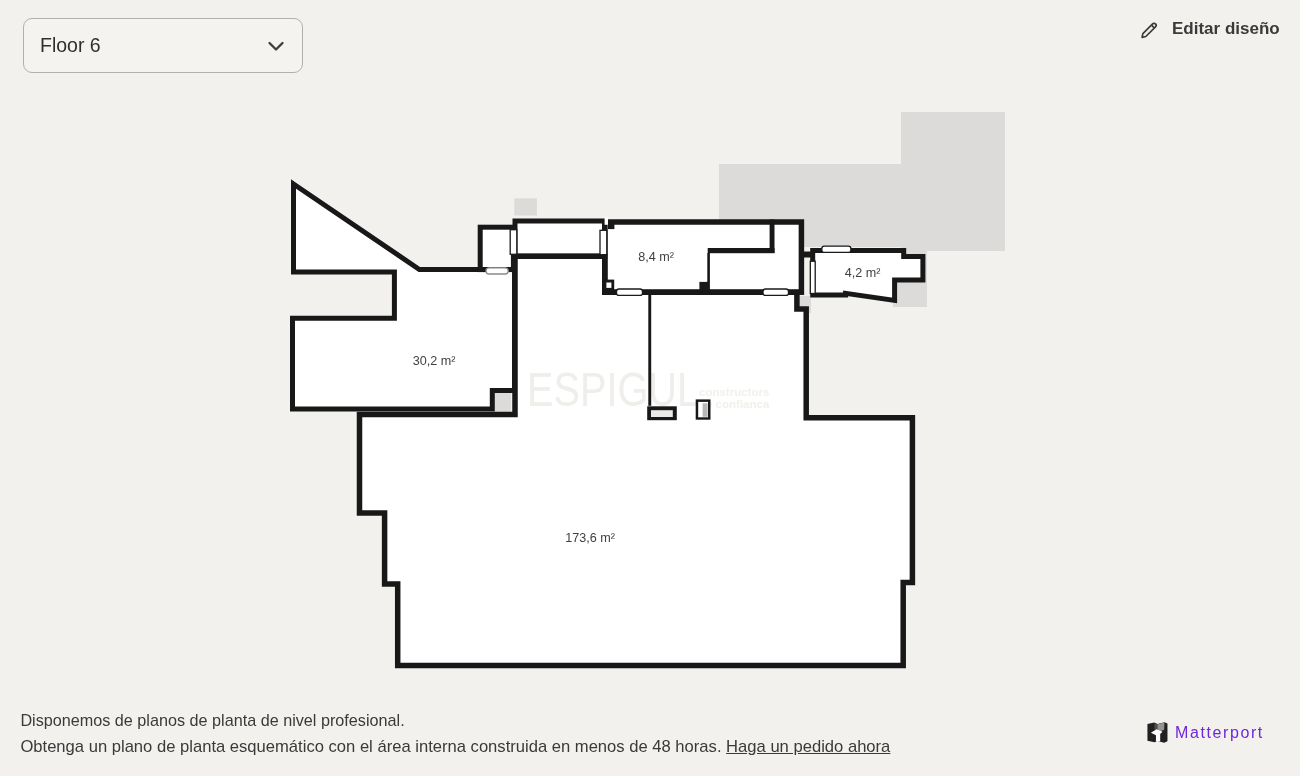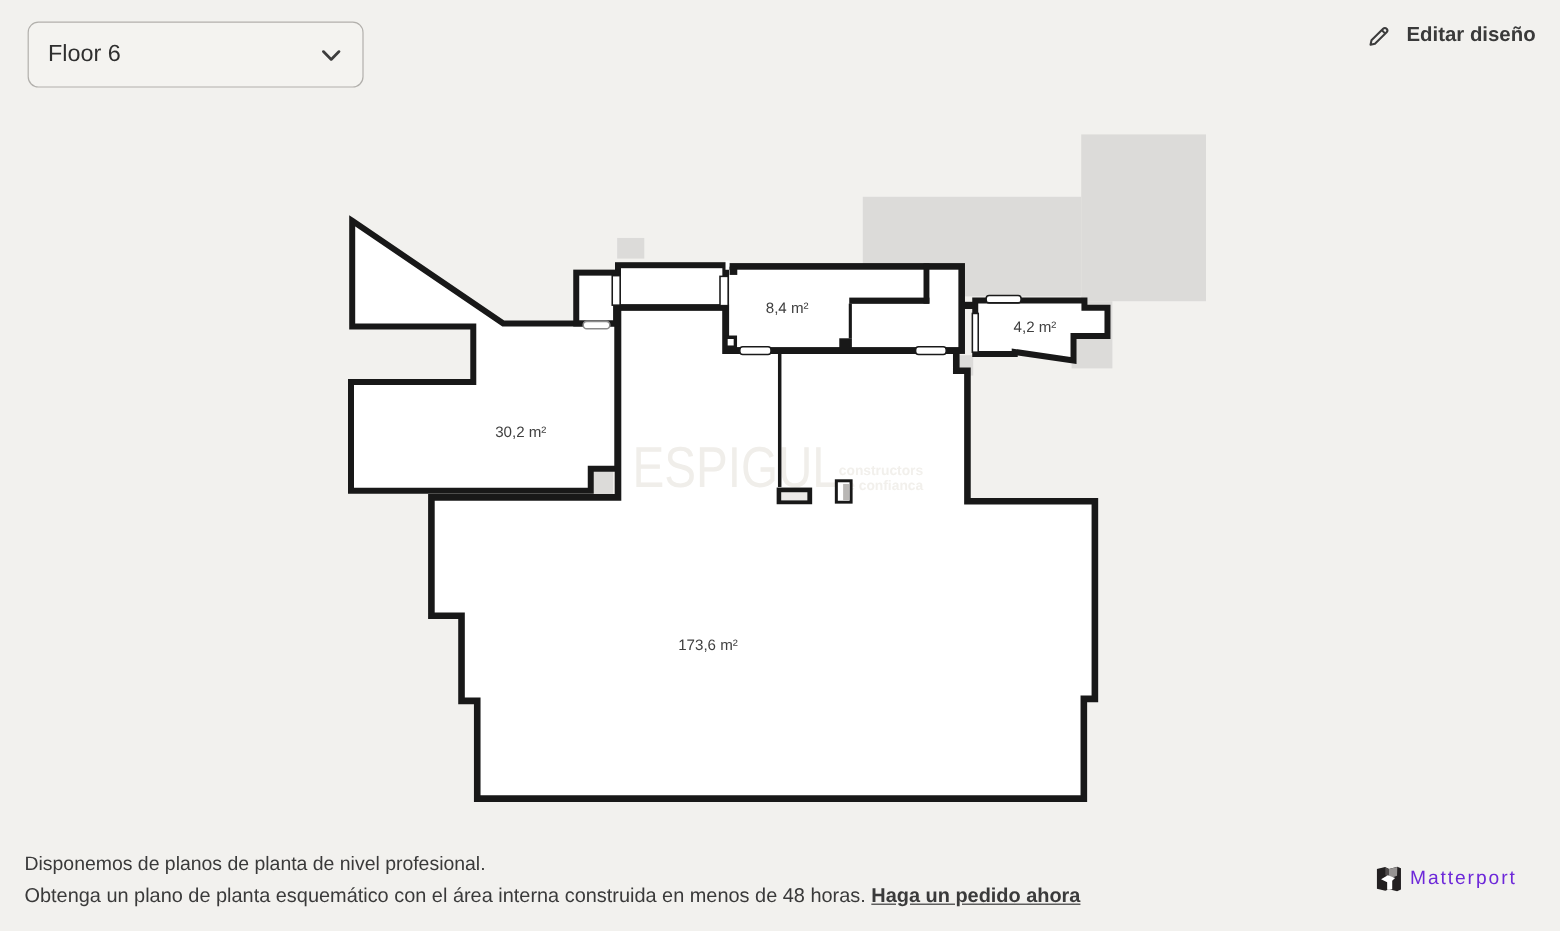--- a/index.html
+++ b/index.html
@@ -116,21 +116,21 @@
 
   <text x="656" y="260.5" font-size="12.6" fill="#404040" text-anchor="middle" style="font-family:'Liberation Sans',sans-serif;">8,4 m²</text>
 
   <text x="862.5" y="277" font-size="12.6" fill="#404040" text-anchor="middle" style="font-family:'Liberation Sans',sans-serif;">4,2 m²</text>
 
   <text x="590" y="541.5" font-size="12.6" fill="#404040" text-anchor="middle" style="font-family:'Liberation Sans',sans-serif;">173,6 m²</text>
 </svg>
 
 <div class="abs" style="left:20.4px;top:711.5px;font-size:16.2px;font-weight:normal;color:#3a3a3a;line-height:16.6px;">Disponemos de planos de planta de nivel profesional.</div>
 
-<div class="abs" style="left:20.4px;top:739px;font-size:16.6px;color:#3a3a3a;line-height:16.6px;">Obtenga un plano de planta esquemático con el área interna construida en menos de 48 horas. <span style="font-weight:bold;text-decoration:underline;">Haga un pedido ahora</span></div>
+<div class="abs" style="left:20.4px;top:739px;font-size:16.6px;color:#3a3a3a;line-height:16.6px;">Obtenga un plano de planta esquemático con el área interna construida en menos de 48 horas. <span style="font-weight:normal;text-decoration:underline;">Haga un pedido ahora</span></div>
 
 <div class="abs" style="left:1146px;top:721px;width:140px;height:24px;">
 
   <svg class="abs" style="left:0;top:0;" width="23" height="23" viewBox="0 0 24 24">
     <path d="M1.5 3.2 L8.6 1.6 L12 3.2 L19.2 1.4 L22.4 2.6 L22.4 21.2 L19 22.6 L12 20.9 L8.8 22.2 L1.5 20.5 Z" fill="#232021"></path>
     <path d="M8.8 2 L12 3.4 L12 11.8 L8.8 8.6 Z" fill="#504c4c"></path>
     <path d="M19.2 1.6 L19 9.2 L12 11.8 L12 3.4 Z" fill="#969392"></path>
     <path d="M5.1 12.3 L11 8.7 L17.3 11.1 L14.8 13.6 L14.8 21 L10.4 21.4 L10.4 14.9 Z" fill="#ffffff"></path>
   </svg>
 

